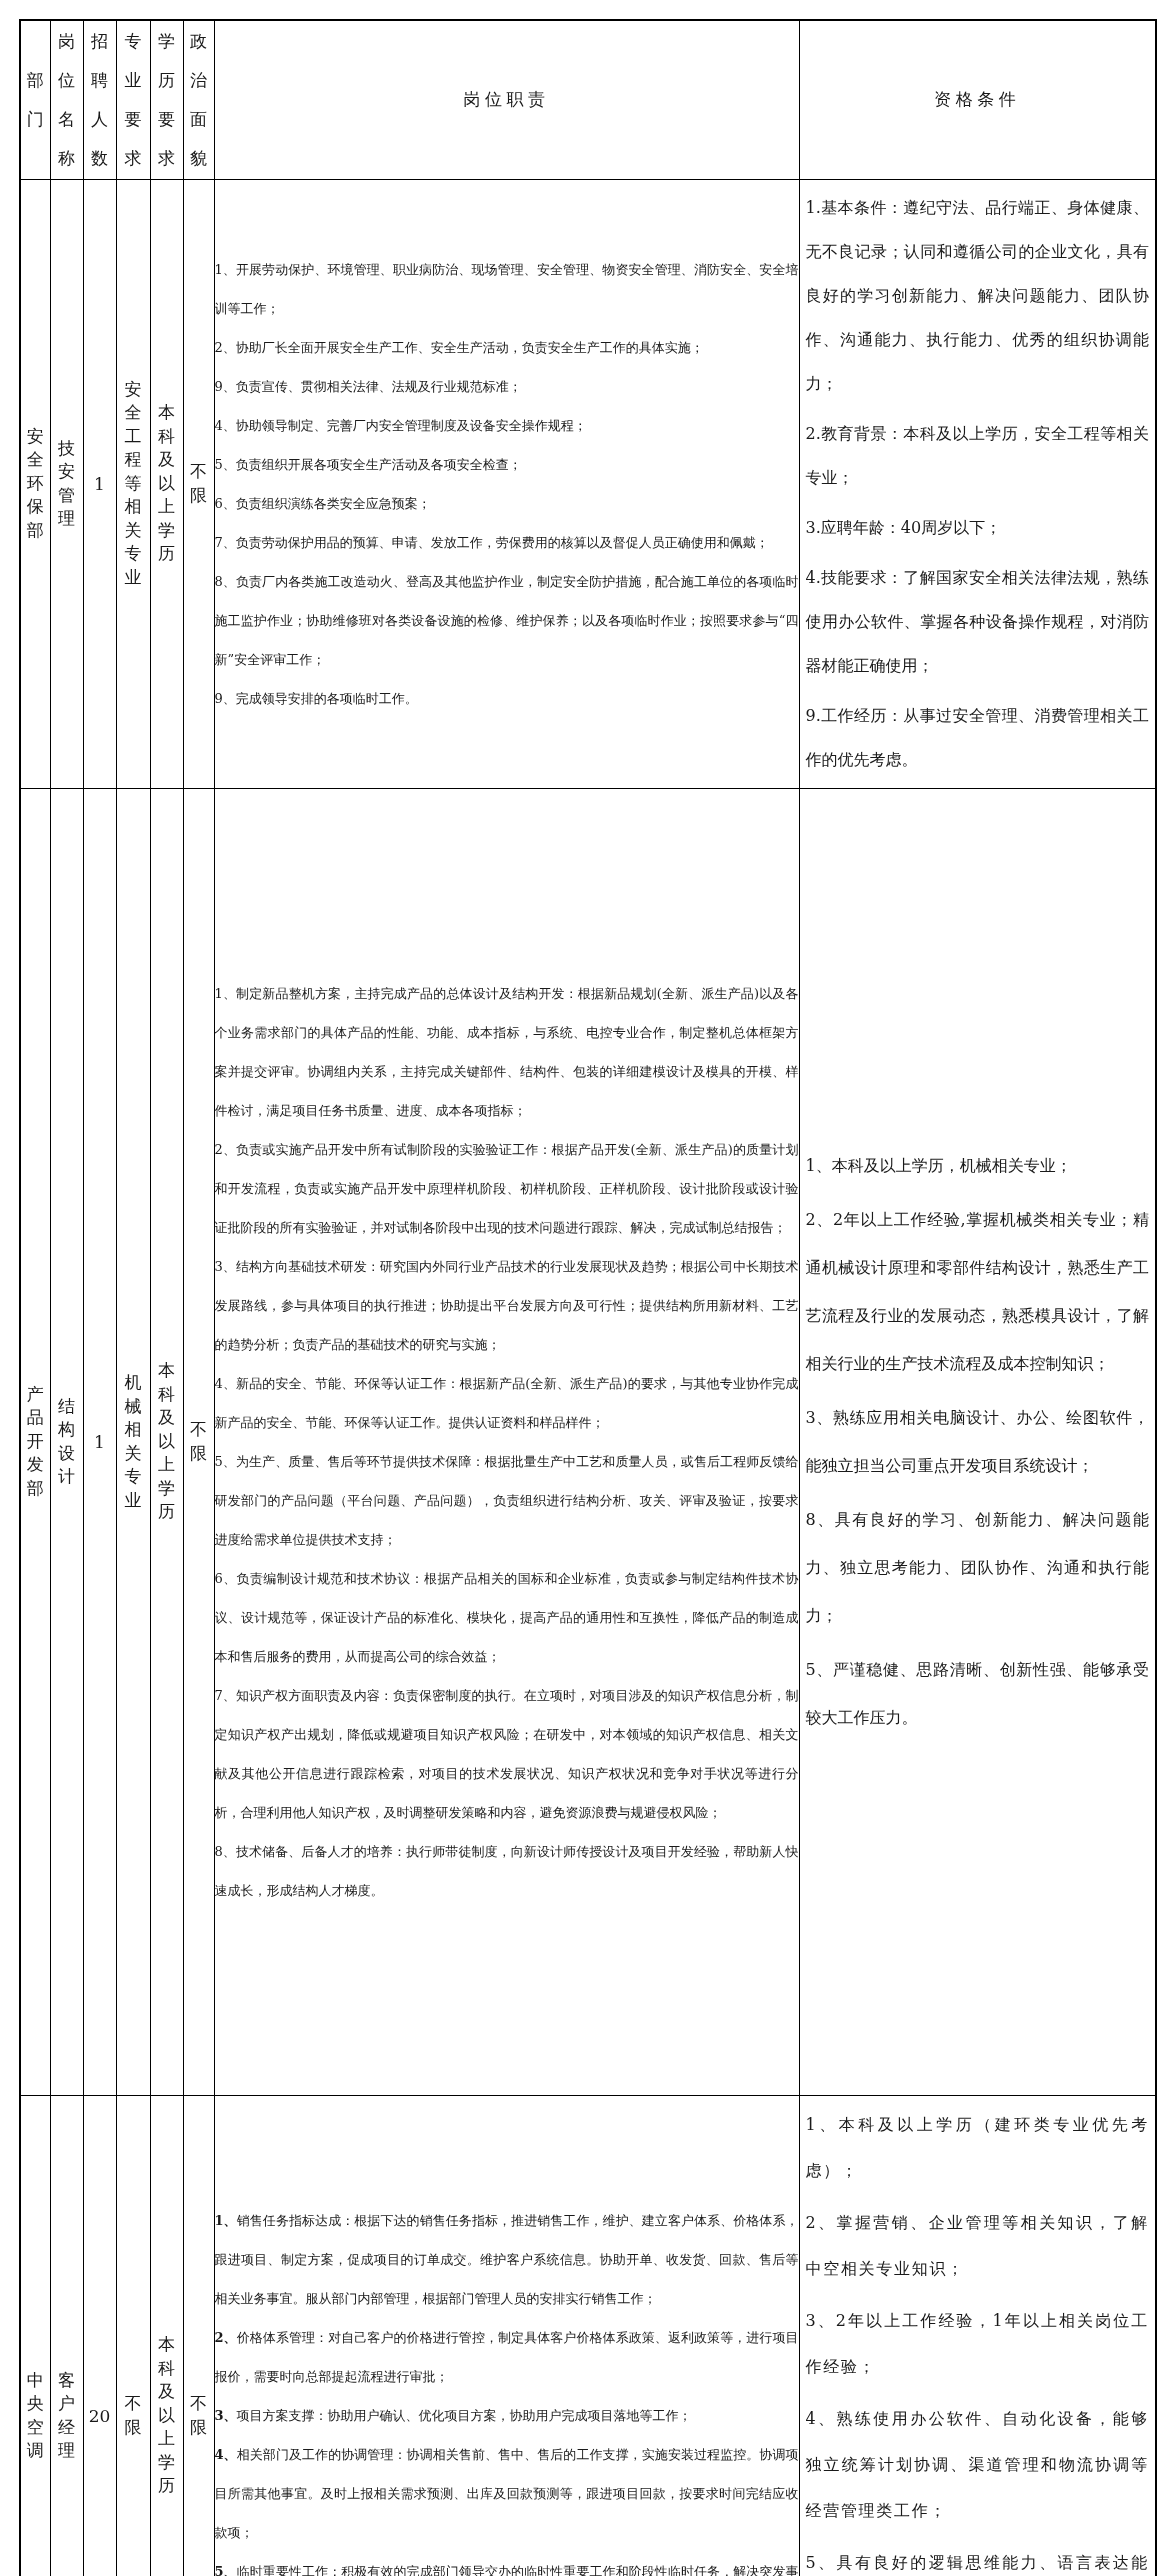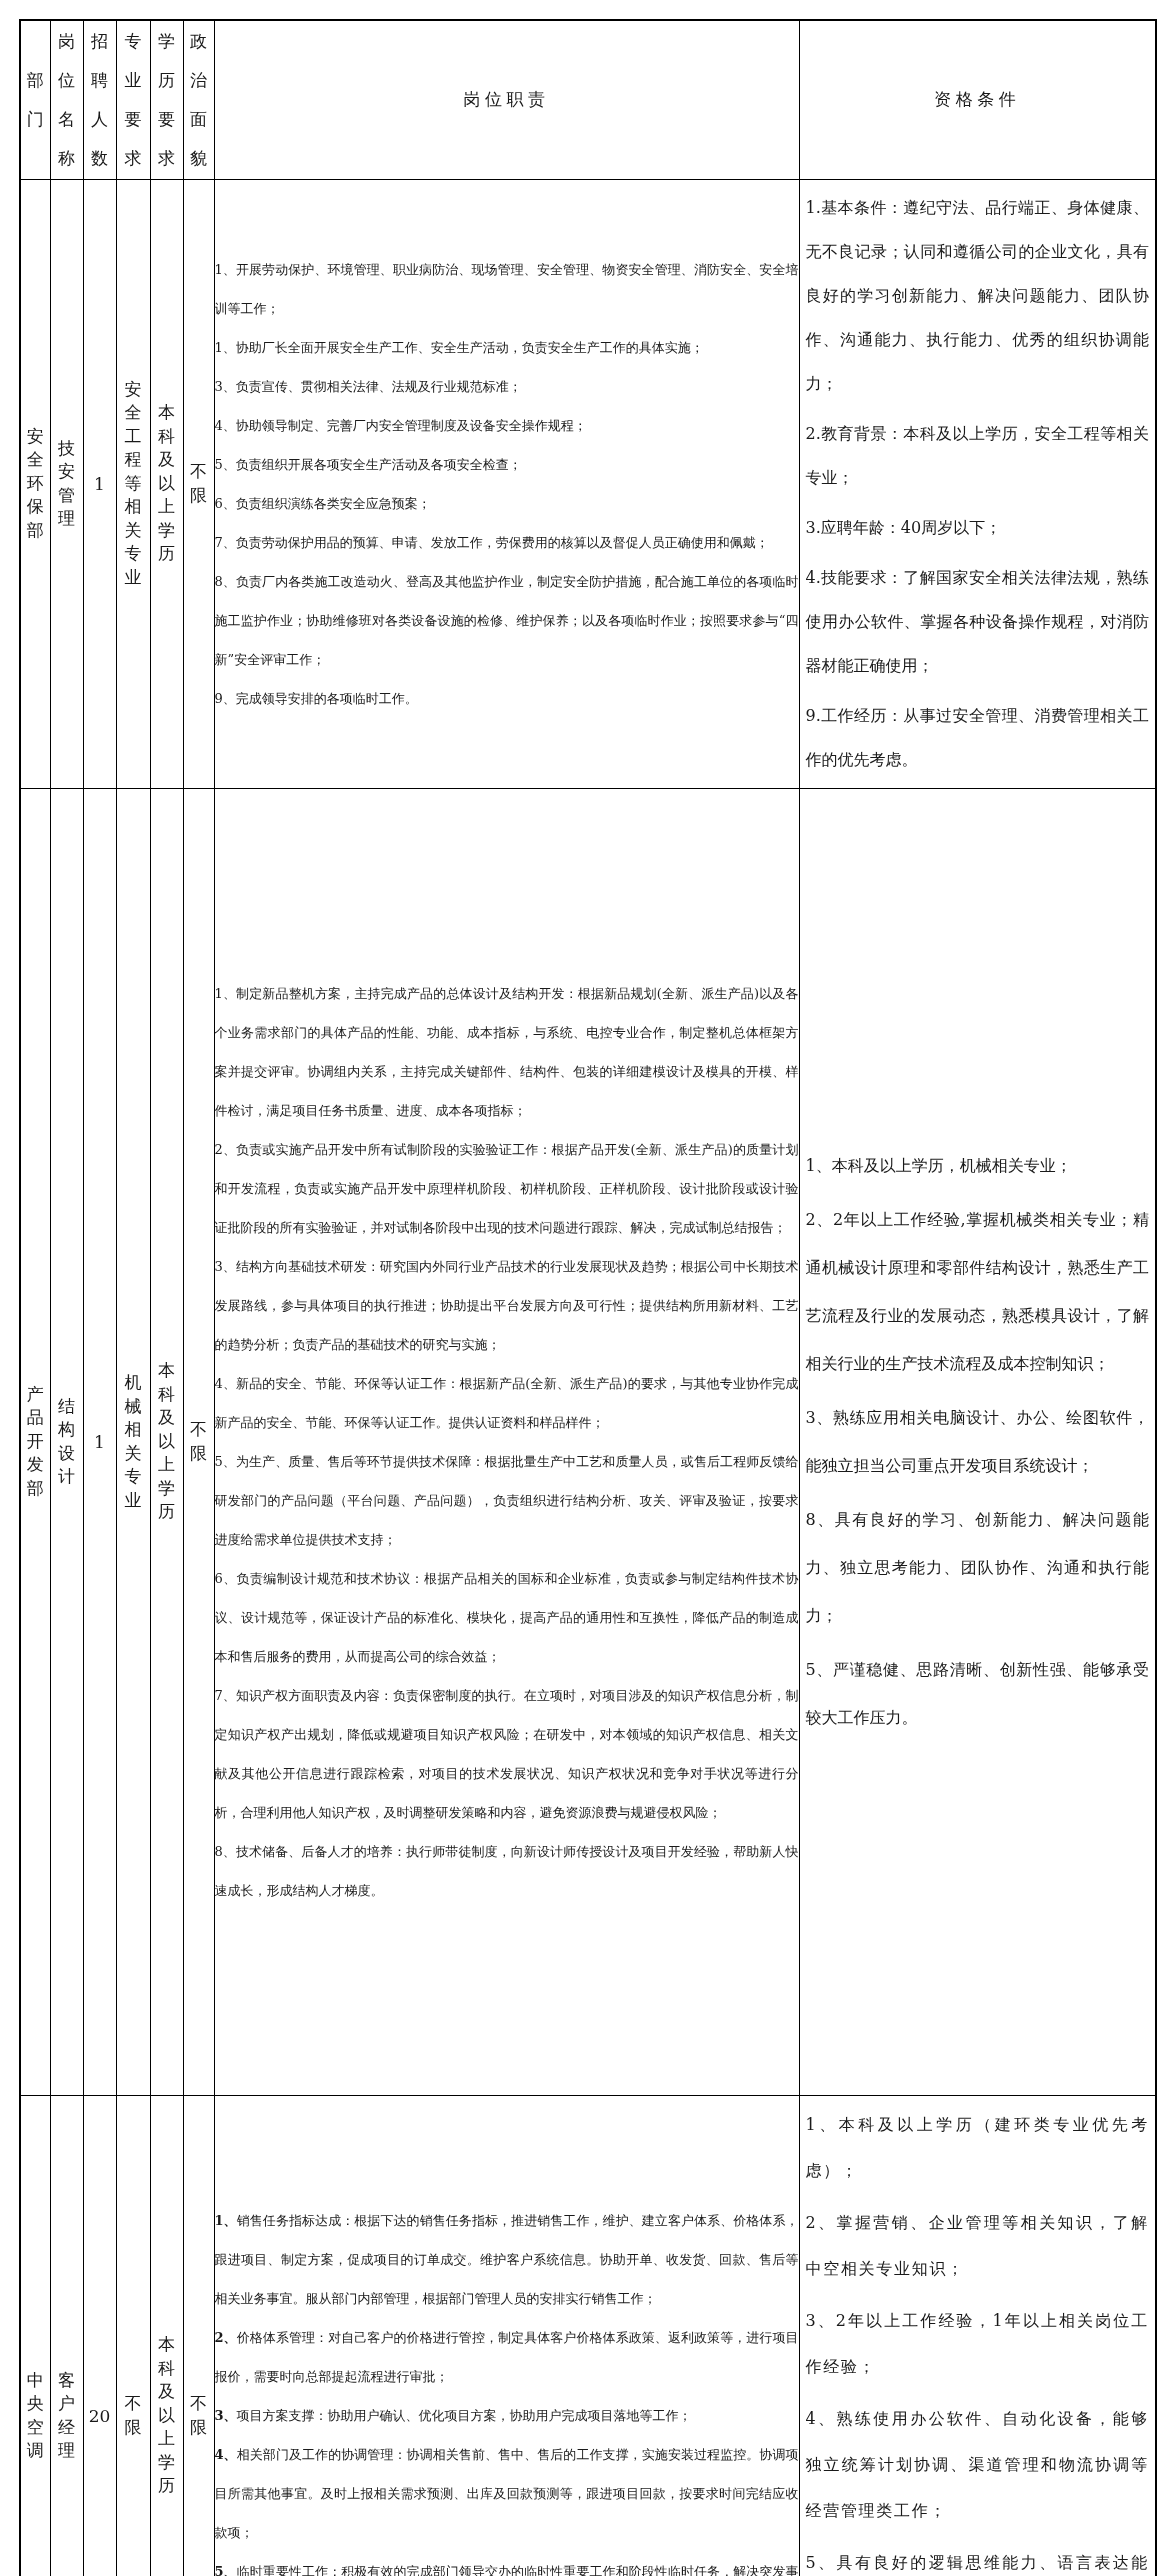--- a/index.html
+++ b/index.html
@@ -129,22 +129,22 @@
 上
 学
 历</div>
           </td>
           <td>
             <div class="vtext">不
 限</div>
           </td>
           <td class="duties">
             <p>1、开展劳动保护、环境管理、职业病防治、现场管理、安全管理、物资安全管理、消防安全、安全培训等工作；</p>
-            <p>1、协助厂长全面开展安全生产工作、安全生产活动，负责安全生产工作的具体实施；</p>
-            <p>3、负责宣传、贯彻相关法律、法规及行业规范标准；</p>
+            <p>2、协助厂长全面开展安全生产工作、安全生产活动，负责安全生产工作的具体实施；</p>
+            <p>9、负责宣传、贯彻相关法律、法规及行业规范标准；</p>
             <p>4、协助领导制定、完善厂内安全管理制度及设备安全操作规程；</p>
             <p>5、负责组织开展各项安全生产活动及各项安全检查；</p>
             <p>6、负责组织演练各类安全应急预案；</p>
             <p>7、负责劳动保护用品的预算、申请、发放工作，劳保费用的核算以及督促人员正确使用和佩戴；</p>
             <p>8、负责厂内各类施工改造动火、登高及其他监护作业，制定安全防护措施，配合施工单位的各项临时施工监护作业；协助维修班对各类设备设施的检修、维护保养；以及各项临时作业；按照要求参与“四新”安全评审工作；</p>
             <p>9、完成领导安排的各项临时工作。</p>
           </td>
           <td class="quals">
             <p>1.基本条件：遵纪守法、品行端正、身体健康、无不良记录；认同和遵循公司的企业文化，具有良好的学习创新能力、解决问题能力、团队协作、沟通能力、执行能力、优秀的组织协调能力；</p>
             <p>2.教育背景：本科及以上学历，安全工程等相关专业；</p>

